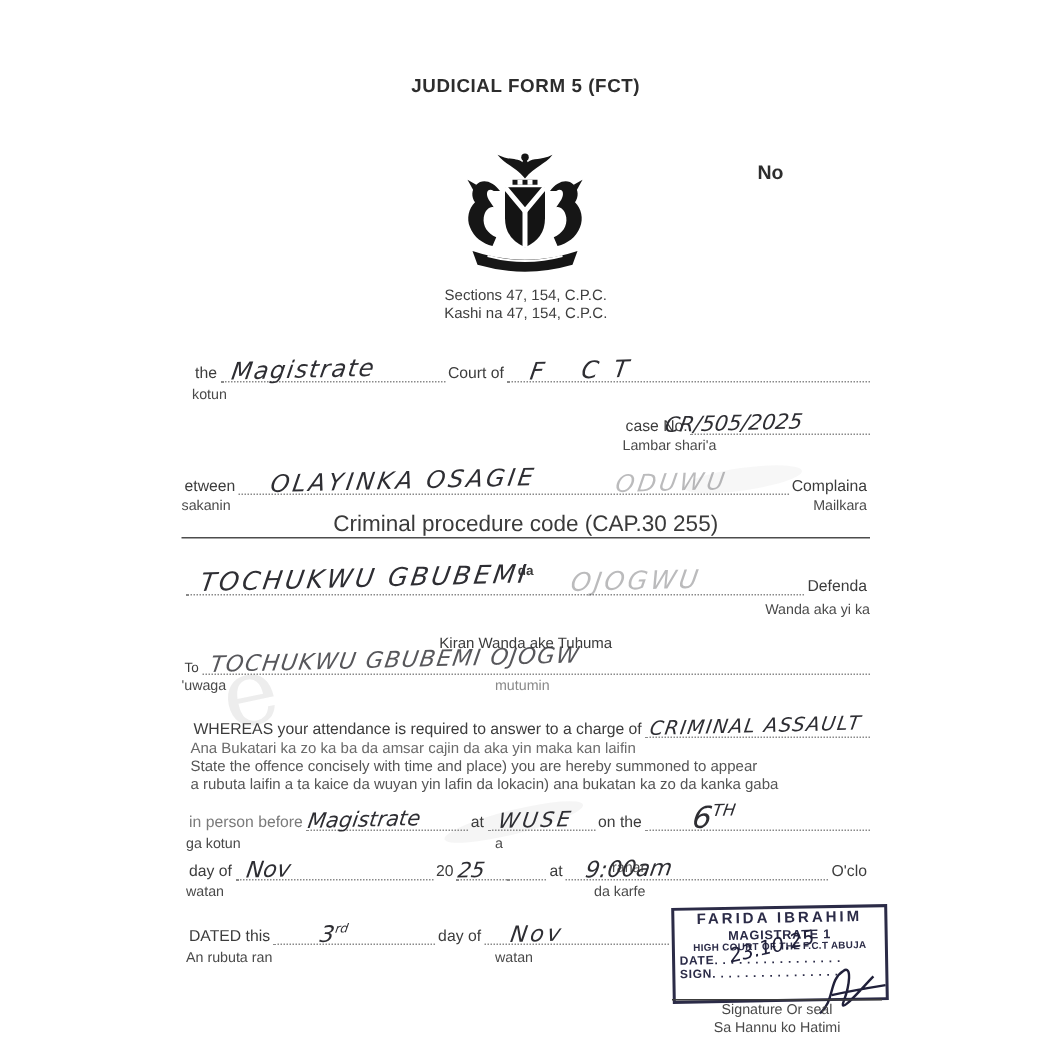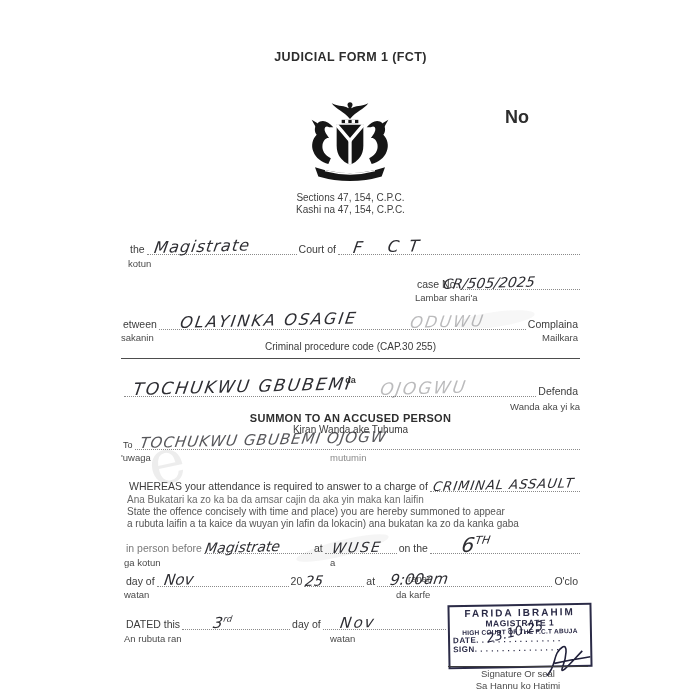--- a/index.html
+++ b/index.html
@@ -27,21 +27,21 @@
 
 <div class="sheet">
 
   <div class="smudge" style="left:148px;top:425px;font-size:62px;color:rgba(110,110,110,.12);
               font-family:'DejaVu Serif',serif;transform:rotate(-12deg);">e</div>
   <div class="smudge" style="left:295px;top:540px;width:95px;height:16px;background:rgba(90,90,90,.06);
               border-radius:50%;transform:rotate(-14deg);"></div>
   <div class="smudge" style="left:455px;top:312px;width:80px;height:15px;background:rgba(90,90,90,.05);
               border-radius:50%;transform:rotate(-8deg);"></div>
 
-  <div class="abs center" style="top:50px;font-size:12.5px;font-weight:bold;color:#2d2d2d;letter-spacing:.4px;">JUDICIAL FORM 1 (FCT)</div>
+  <div class="abs center" style="top:50px;font-size:12.5px;font-weight:bold;color:#2d2d2d;letter-spacing:.4px;">JUDICIAL FORM 5 (FCT)</div>
 
   <div class="abs" style="left:300px;top:96px;width:100px;height:96px;">
     <svg width="100" height="96" viewBox="0 0 120 112">
 
       <path d="M60,26 C52,16 44,15 38,7 C48,12 53,9 58,13 C59,7 61,7 62,13 C67,9 72,12 82,7 C76,15 68,16 60,26 Z" fill="#161616"></path>
       <circle cx="60" cy="9" r="3" fill="#161616"></circle>
 
       <rect x="50" y="27" width="20" height="4" fill="#161616"></rect>
       <rect x="54" y="27" width="4" height="4" fill="#fff"></rect>
       <rect x="62" y="27" width="4" height="4" fill="#fff"></rect>
@@ -54,21 +54,21 @@
 
       <path d="M44,33 L76,33 L76,58 Q76,74 60,81 Q44,74 44,58 Z" fill="#141414"></path>
       <path d="M44,33 L60,52 L76,33" stroke="#fff" stroke-width="4" fill="none"></path>
       <path d="M60,52 L60,81" stroke="#fff" stroke-width="4"></path>
 
       <path d="M18,84 Q60,98 102,84 L98,95 Q60,106 22,95 Z" fill="#161616"></path>
       <path d="M30,88 Q60,96 90,88" stroke="#fff" stroke-width="1.5" fill="none"></path>
     </svg>
   </div>
 
-  <div class="abs" style="left:505px;top:107px;font-size:18px;font-weight:bold;color:#2d2d2d;">No</div>
+  <div class="abs" style="left:505px;top:107px;font-size:13px;font-weight:bold;color:#2d2d2d;">No</div>
 
   <div class="abs center" style="top:192px;font-size:10px;color:#3f3f3f;">Sections 47, 154, C.P.C.</div>
   <div class="abs center" style="top:204px;font-size:10px;color:#3f3f3f;">Kashi na 47, 154, C.P.C.</div>
 
   <div class="frow" style="left:128px;top:241px;right:116px;">
     <span class="lbl">the</span>
     <span class="dfill" style="width:150px;">
       <span class="hw hwpos" style="font-size:16px;letter-spacing:1px;">Magistrate</span>
     </span>
     <span class="lbl">Court of</span>
@@ -90,35 +90,34 @@
     <span class="lbl">etween</span>
     <span class="dfill grow">
       <span class="hw hwpos" style="font-size:16px;left:20px;letter-spacing:2px;">OLAYINKA OSAGIE</span>
       <span class="hw hwpos faint" style="font-size:16px;left:250px;letter-spacing:2px;">ODUWU</span>
     </span>
     <span class="lbl">Complaina</span>
   </div>
   <div class="abs sub" style="left:121px;top:332px;">sakanin</div>
   <div class="abs sub" style="right:118px;top:332px;">Mailkara</div>
 
-  <div class="abs center" style="top:341px;font-size:10px;">Criminal procedure code (CAP.30 255)</div>
+  <div class="abs center" style="top:341px;font-size:15px;">Criminal procedure code (CAP.30 255)</div>
   <div class="abs" style="left:121px;right:116px;top:358px;border-top:1.5px solid #4d4d4d;"></div>
 
   <div class="abs center" style="top:375px;font-size:9px;font-weight:bold;">da</div>
 
   <div class="frow" style="left:124px;top:383px;right:116px;">
     <span class="dfill grow">
       <span class="hw hwpos" style="font-size:17px;left:8px;letter-spacing:2px;">TOCHUKWU GBUBEMI</span>
       <span class="hw hwpos faint" style="font-size:17px;left:255px;letter-spacing:2px;">OJOGWU</span>
     </span>
     <span class="lbl">Defenda</span>
   </div>
   <div class="abs sub" style="right:116px;top:401px;">Wanda aka yi ka</div>
 
-  <div class="abs center" style="top:412px;font-size:11px;font-weight:bold;color:#2f2f2f;letter-spacing:.3px;">SUMMON TO AN ACCUSED PERSON</div>
   <div class="abs center" style="top:424px;font-size:10px;">Kiran Wanda ake Tuhuma</div>
 
   <div class="frow" style="left:121px;top:436px;right:116px;">
     <span class="lbl" style="font-size:9px;">To</span>
     <span class="dfill grow">
       <span class="hw hwpos" style="font-size:15px;left:4px;letter-spacing:1px;opacity:.8;">TOCHUKWU GBUBEMI OJOGW</span>
     </span>
   </div>
   <div class="abs sub" style="left:121px;top:452px;">'uwaga</div>
   <div class="abs sub" style="left:330px;top:452px;color:#8a8a8a;text-align:right;">mutumin</div>

